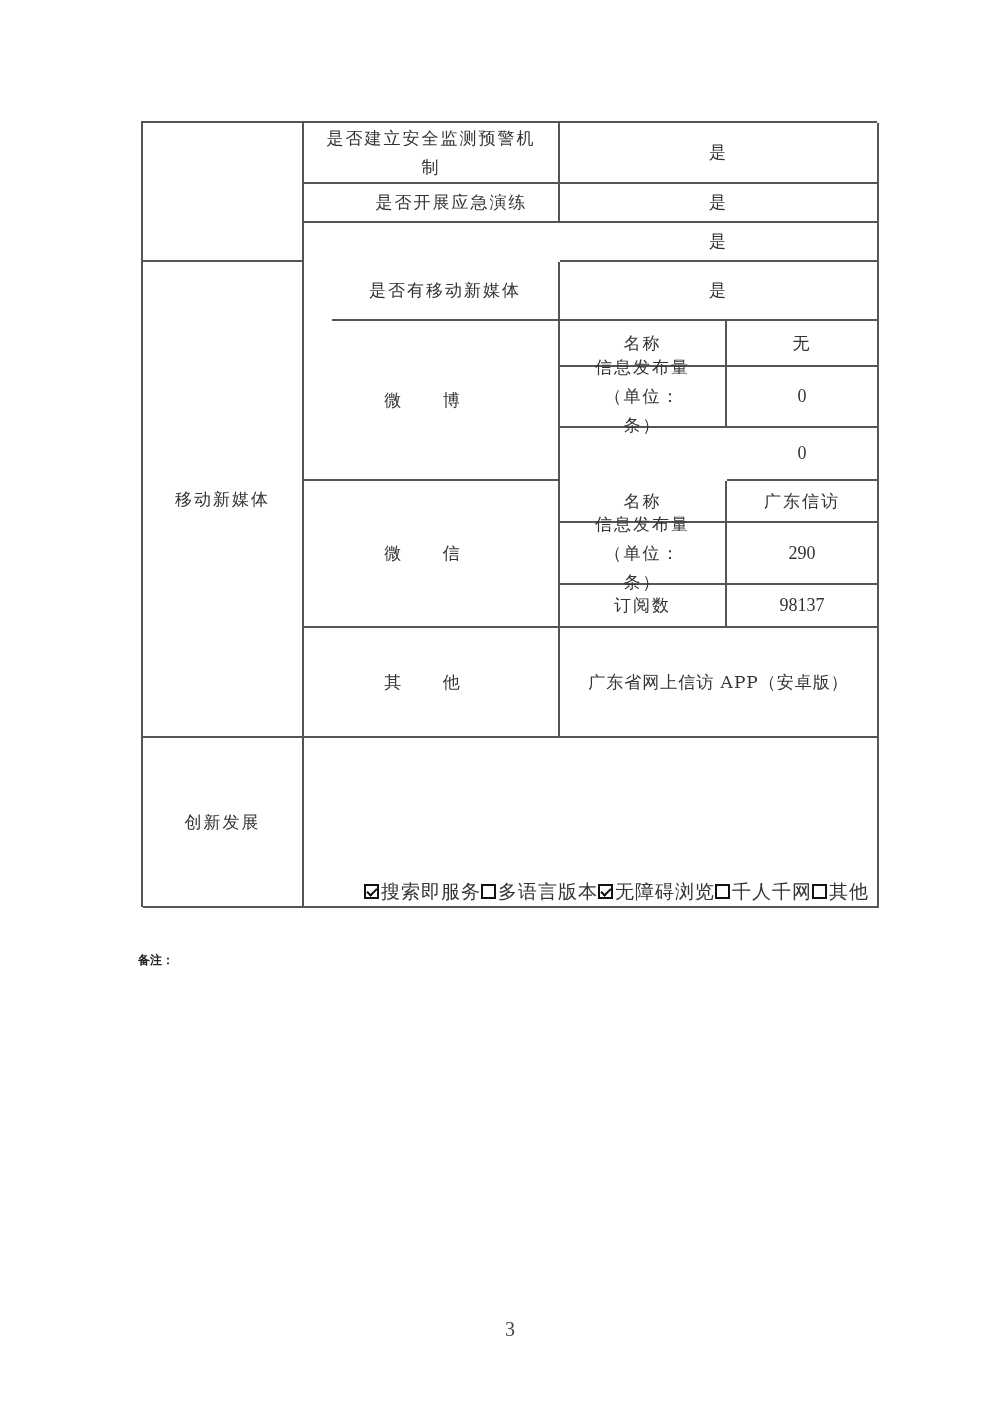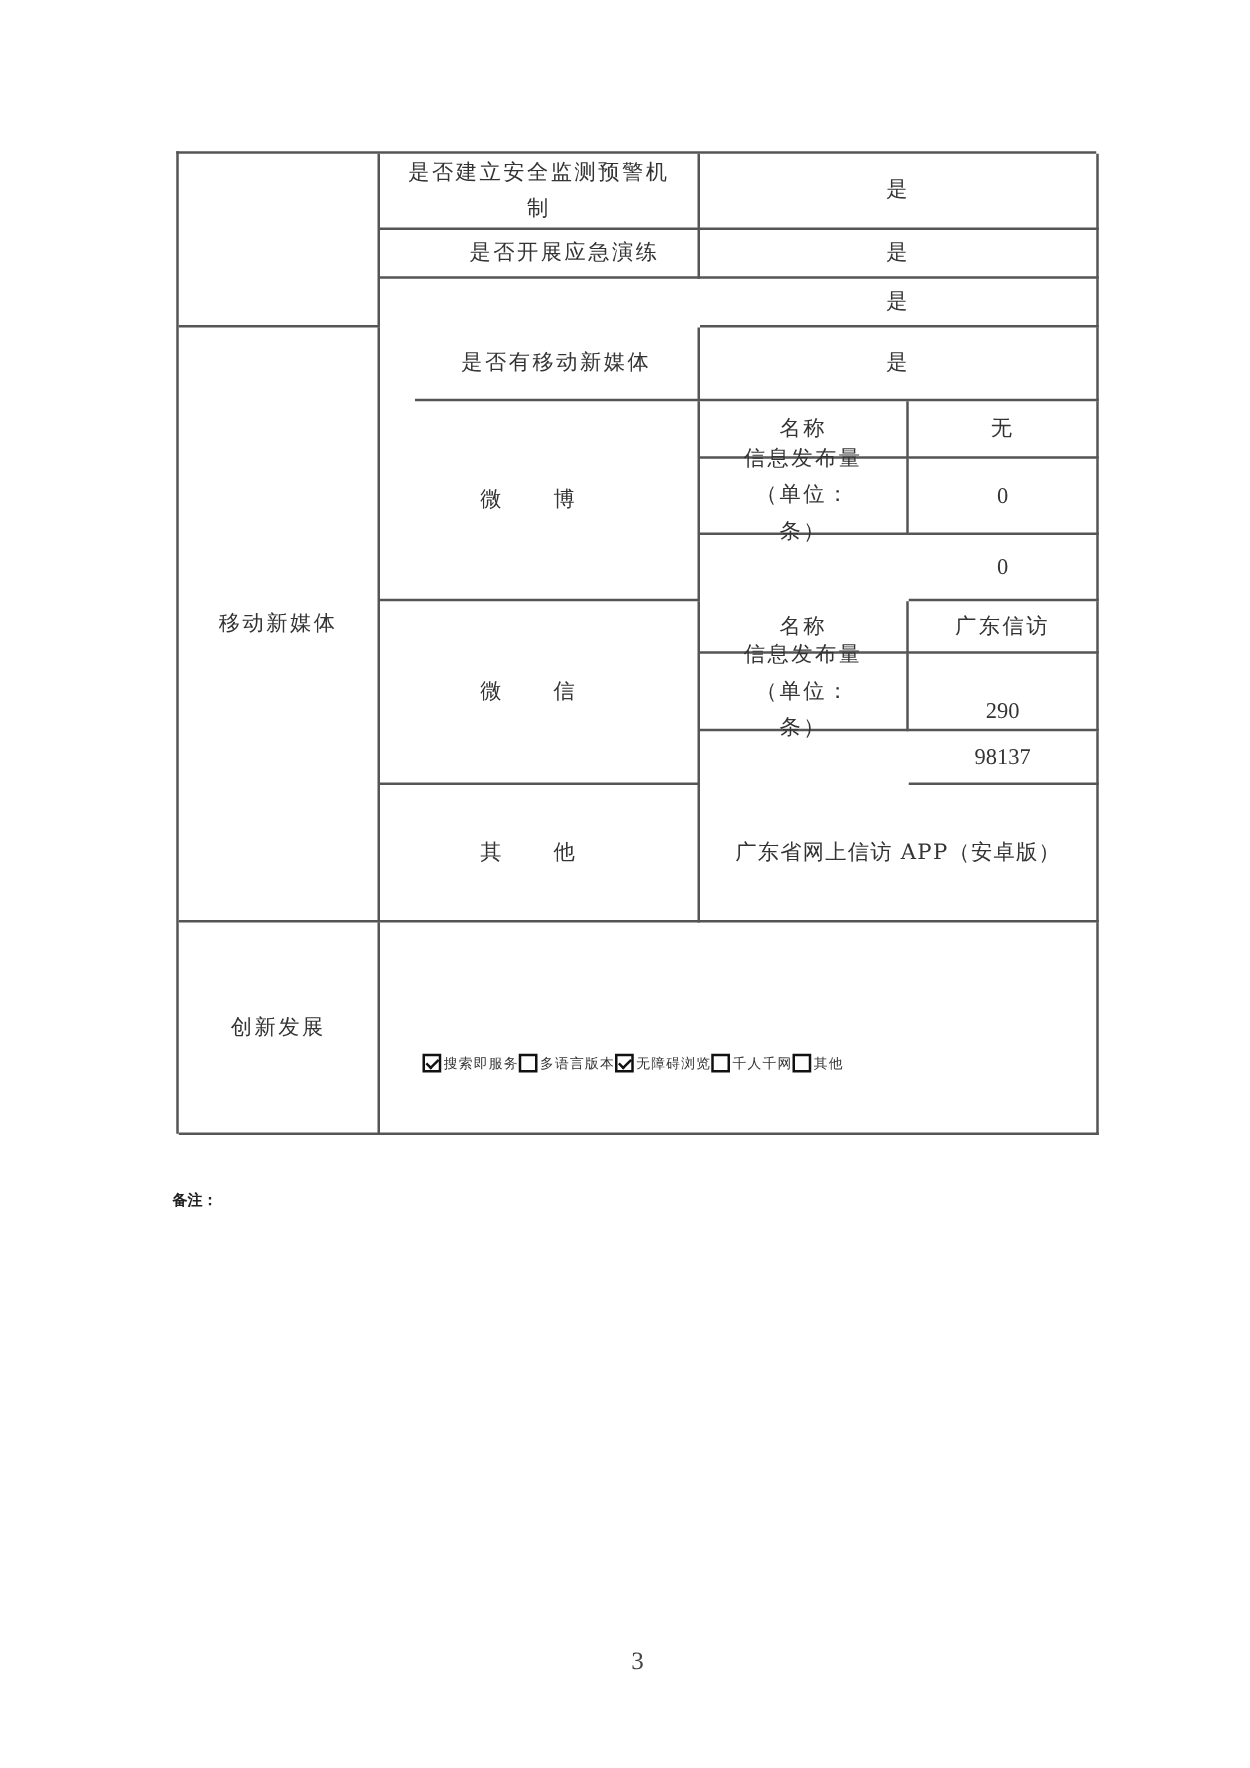--- a/index.html
+++ b/index.html
@@ -33,24 +33,24 @@
     letter-spacing: 2px;
     color: #333;
     box-sizing: border-box;
     padding: 0 4px;
   }
   .num { font-family: "Liberation Serif", "DejaVu Serif", serif; font-size: 18px; letter-spacing: 0; }
   .wide-gap { letter-spacing: 18px; }
 
   .innov {
     justify-content: flex-start;
-    align-items: center;
-    padding-left: 34px;
+    align-items: flex-end;
+    padding-left: 60px;
     padding-top: 57px;
-    font-size: 11px;
+    font-size: 19px;
     letter-spacing: 1px;
   }
   .opt { display: inline-flex; align-items: center; white-space: nowrap; }
   .cb {
     display: inline-block;
     width: 15px; height: 15px;
     border: 2px solid #111;
     background: #fff;
     position: relative;
     margin-right: 2px;
@@ -145,22 +145,25 @@
     </div>
     <div class="cell" style="grid-column:3; grid-row:8;">
       <span>名称</span>
     </div>
     <div class="cell" style="grid-column:4; grid-row:8;">
       <span>广东信访</span>
     </div>
     <div class="cell" style="grid-column:3; grid-row:9;">
       <span style="display:block; width:110px;">信息发布量（单位：条）</span>
     </div>
-    <div class="cell num" style="grid-column:4; grid-row:9;align-items:flex-end;">
+    <div class="cell num" style="grid-column:4; grid-row:9;">
       <span>290</span>
+    </div>
+    <div class="cell" style="grid-column:3; grid-row:10;">
+      <span>订阅数</span>
     </div>
     <div class="cell num" style="grid-column:4; grid-row:10;">
       <span>98137</span>
     </div>
 
     <div class="cell" style="grid-column:3 / span 2; grid-row:11;">
       <span style="letter-spacing:1px;">广东省网上信访 APP（安卓版）</span>
     </div>
     <div class="cell" style="grid-column:2; grid-row:11;">
       <span class="wide-gap">其 他</span>

